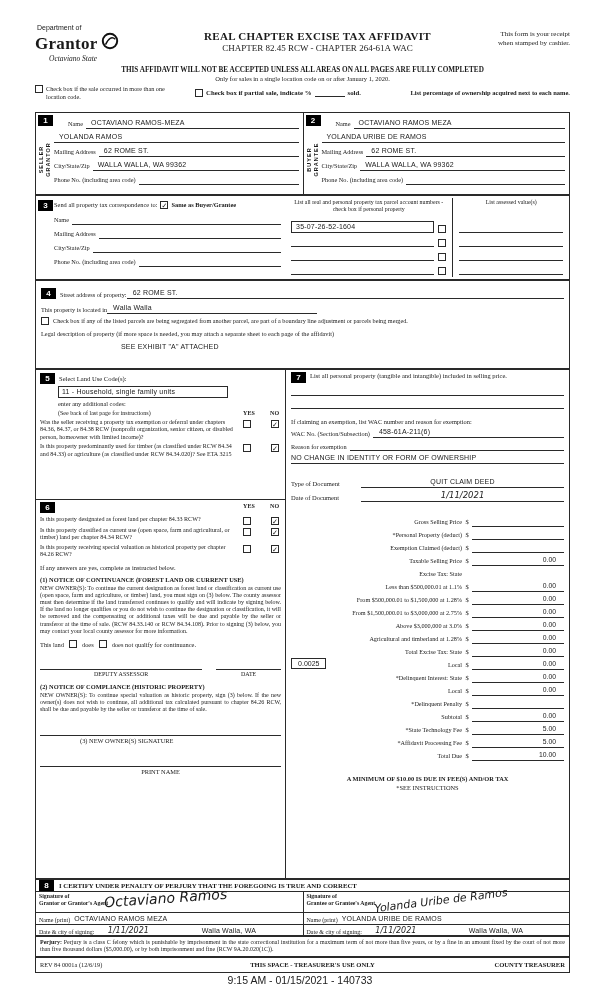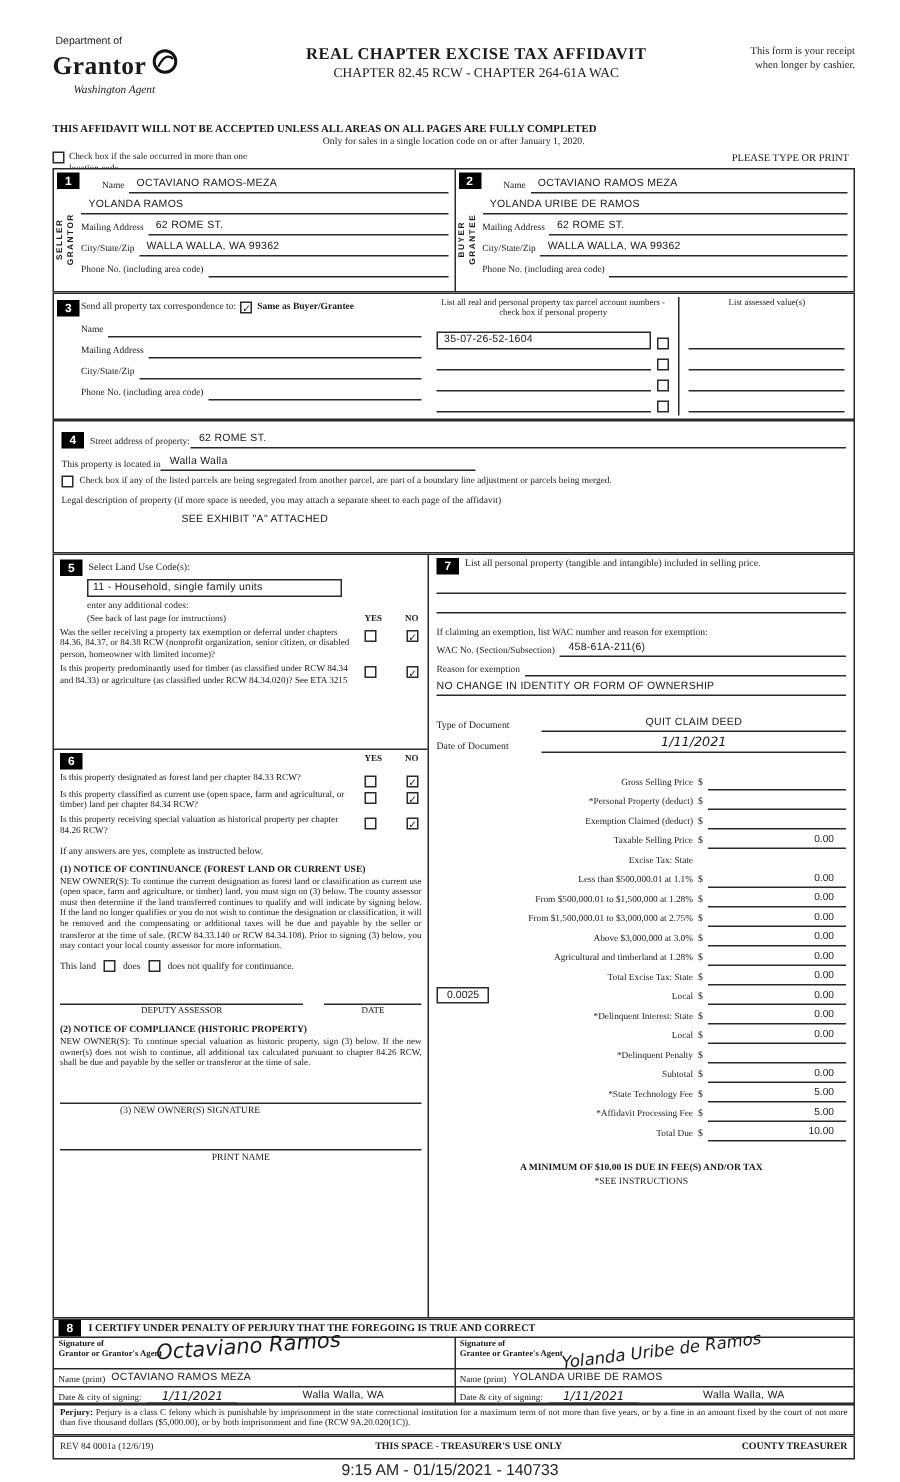--- a/index.html
+++ b/index.html
@@ -22,21 +22,21 @@
   .hdr-top { display:flex; align-items:flex-start; }
   .logo-area { width:140px; }
   .dept-of { font:7px/8px "Liberation Sans", sans-serif; margin-left:2px; }
   .rev-line { display:flex; align-items:center; gap:3px; }
   .revenue { font:bold 17px/17px "Liberation Serif", serif; letter-spacing:0.3px; }
   .wa-state { font:italic 7.5px/9px "Liberation Serif", serif; margin-left:14px; }
   .title-blk { flex:1; text-align:center; padding-top:6px; }
   .main-title { font:bold 11px/13px "Liberation Serif", serif; letter-spacing:0.3px; }
   .chapter { font:9px/11px "Liberation Serif", serif; }
   .receipt { width:110px; font:7px/8.5px "Liberation Serif", serif; text-align:right; padding-top:6px; }
-  .warning { font:bold 7.2px/9px "Liberation Serif", serif; margin-top:18px; }
+  .warning { text-align:center; font:bold 7.2px/9px "Liberation Serif", serif; margin-top:3px; }
   .only-note { text-align:center; font:6.5px/8px "Liberation Serif", serif; }
   .hdr-low { display:flex; margin-top:2px; }
   .multi-loc { width:130px; display:flex; gap:3px; font:6.2px/7.5px "Liberation Serif", serif; }
   .hdr-low-right { flex:1; }
   .please-type { text-align:right; font:7px/9px "Liberation Serif", serif; padding-right:4px; }
   .partial-row { display:flex; align-items:flex-end; margin-top:3px; }
   .partial { font:bold 6.8px/9px "Liberation Serif", serif; display:flex; gap:3px; align-items:flex-end; margin-left:30px; }
   .pct-line { display:inline-block; width:30px; border-bottom:1px solid #2a2a2a; height:7px; }
   .own-note { flex:1; text-align:right; font:bold 6.5px/9px "Liberation Serif", serif; }
 
@@ -161,40 +161,39 @@
         <div class="dept-of">Department of</div>
         <div class="rev-line">
           <span class="revenue">Grantor</span>
           <span>
             <svg width="18" height="18" viewBox="0 0 20 20">
                 <circle cx="10" cy="10" r="8" fill="none" stroke="#111" stroke-width="2.2"></circle>
                 <path d="M5 14 Q10 3 16 8" stroke="#111" fill="none" stroke-width="1.6"></path>
               </svg>
           </span>
         </div>
-        <div class="wa-state">Washington Agent</div>
+        <div class="wa-state">Octaviano State</div>
       </div>
       <div class="title-blk">
         <div class="main-title">REAL CHAPTER EXCISE TAX AFFIDAVIT</div>
         <div class="chapter">CHAPTER 82.45 RCW - CHAPTER 264-61A WAC</div>
       </div>
       <div class="receipt">
         <div>This form is your receipt</div>
-        <div>when longer by cashier.</div>
+        <div>when stamped by cashier.</div>
       </div>
     </div>
     <div class="warning">THIS AFFIDAVIT WILL NOT BE ACCEPTED UNLESS ALL AREAS ON ALL PAGES ARE FULLY COMPLETED</div>
     <div class="only-note">Only for sales in a single location code on or after January 1, 2020.</div>
     <div class="hdr-low">
       <div class="multi-loc">
         <span class="cb"></span>
         <span>Check box if the sale occurred in more than one location code.</span>
       </div>
       <div class="hdr-low-right">
-        <div class="please-type">PLEASE TYPE OR PRINT</div>
         <div class="partial-row">
           <div class="partial">
             <span class="cb"></span>
             <span>Check box if partial sale, indicate %</span>
             <span class="pct-line"></span>
             <span>sold.</span>
           </div>
           <div class="own-note">List percentage of ownership acquired next to each name.</div>
         </div>
       </div>

